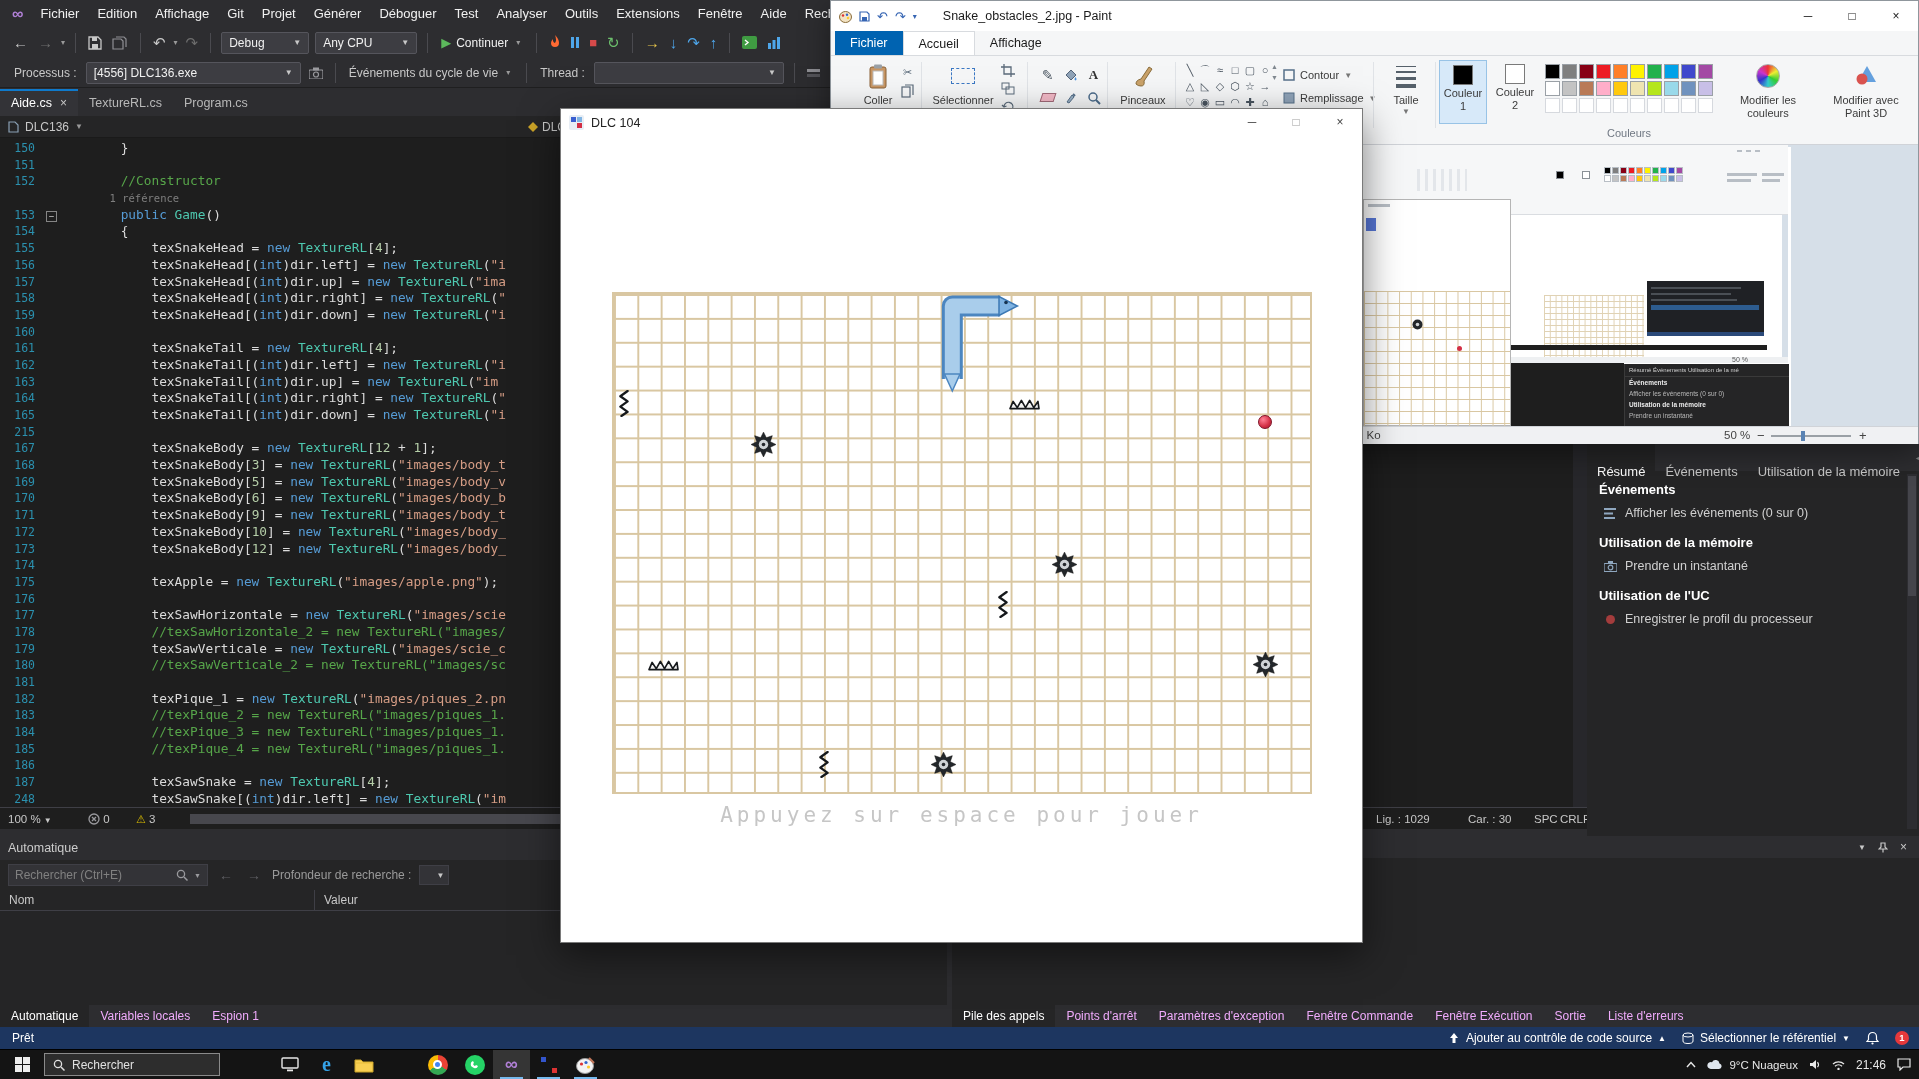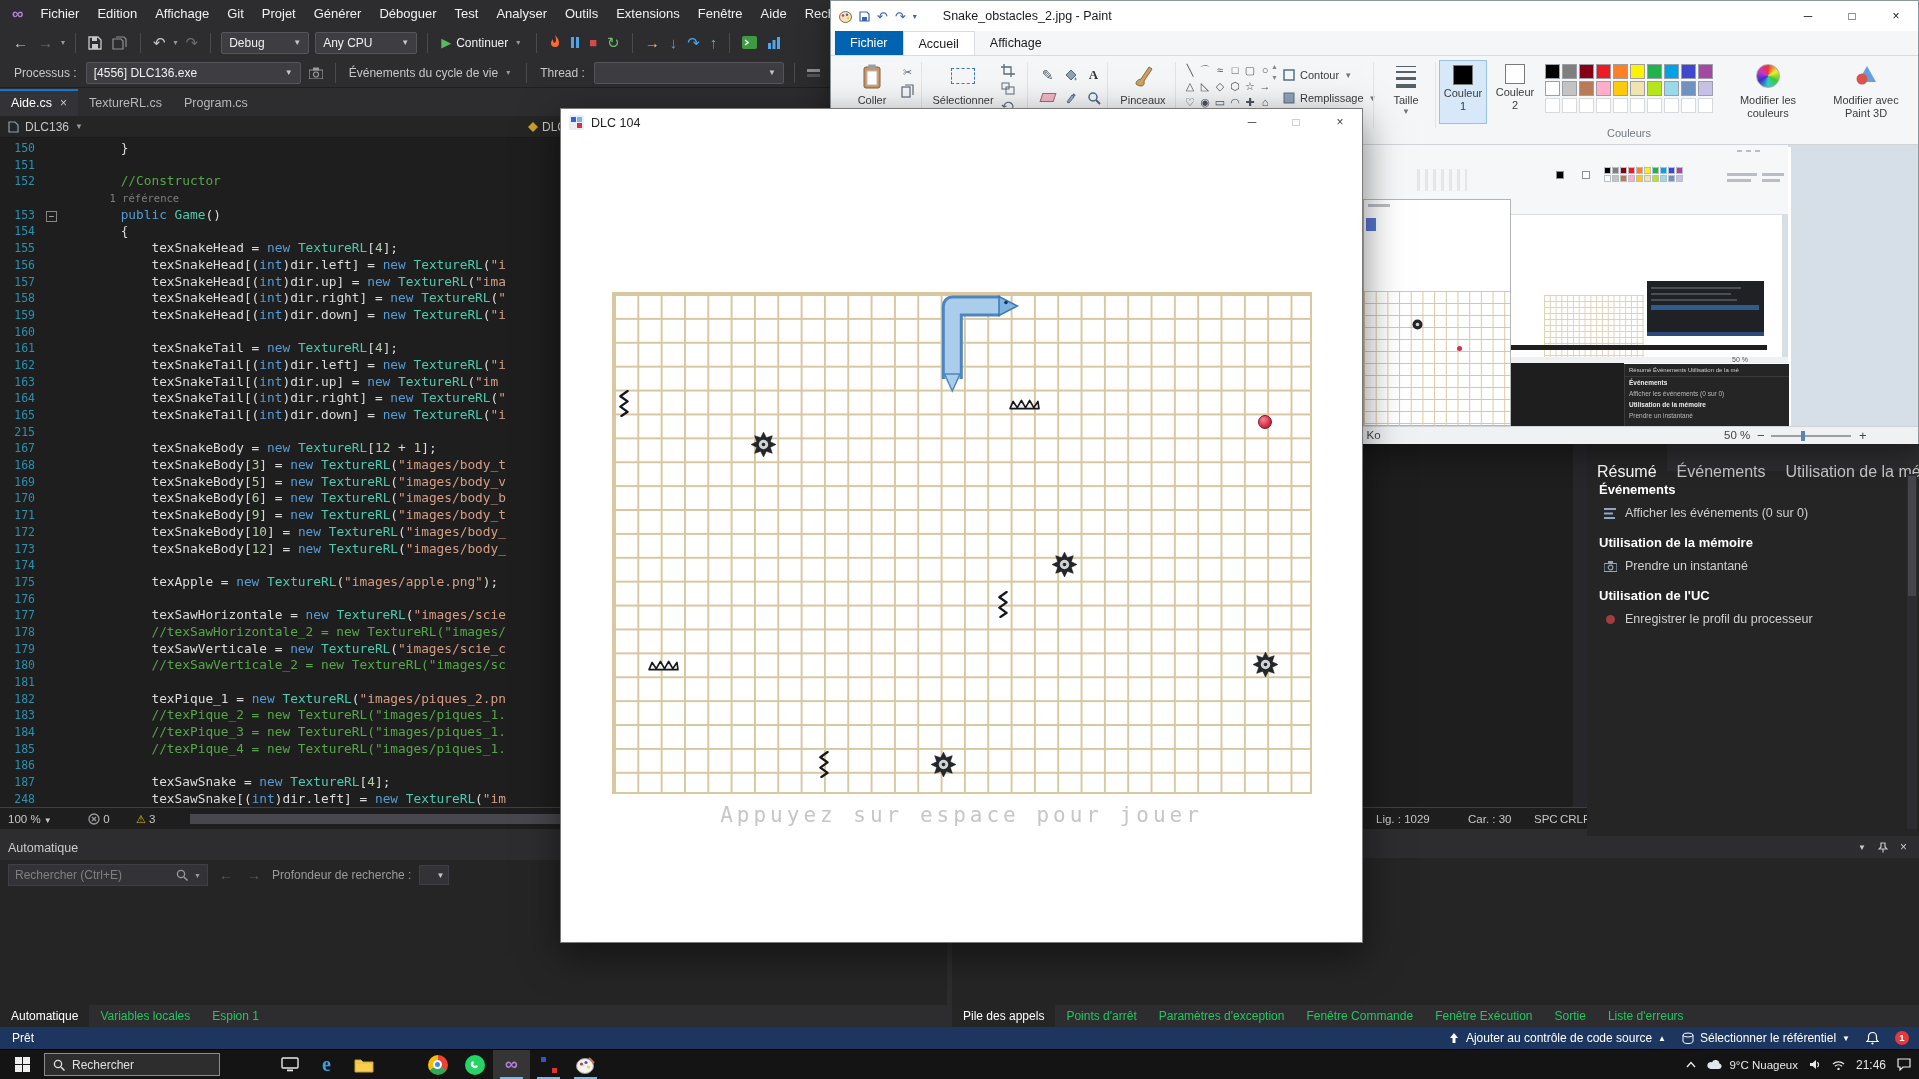--- a/index.html
+++ b/index.html
@@ -65,32 +65,32 @@
 .twbar{height:30px;display:flex;align-items:center;padding-left:8px;gap:8px}
 .searchbox{width:200px;height:22px;background:#333337;border:1px solid #3f3f46;display:flex;align-items:center;padding:0 6px;gap:6px;color:#808080;font-size:12px}
 .searchbox .sbtxt{flex:1;white-space:nowrap;overflow:hidden}
 .navarr{color:#5f5f63;font-size:14px;padding:0 3px}
 .depthlbl{color:#9a9a9a;font-size:12px;white-space:nowrap}
 .depthcombo{width:30px;height:20px;background:#333337;border:1px solid #3f3f46;display:flex;align-items:center;justify-content:flex-end;padding:0 4px;color:#c8c8c8;font-size:8px}
 .colhead{height:21px;border-bottom:1px solid #3f3f46;display:flex;align-items:center;color:#c8c8c8;font-size:12px;position:relative}
 .colhead .c1{padding-left:9px;width:315px;border-right:1px solid #3f3f46;height:100%;line-height:21px}
 .colhead .c2{padding-left:9px;line-height:21px}
 .vs-watchtabs{left:0;top:1005px;width:947px;height:22px;background:#2d2d30;display:flex}
-.ptab{padding:0 11px;height:22px;line-height:22px;font-size:12px;color:#22c55e;white-space:nowrap}
+.ptab{padding:0 11px;height:22px;line-height:22px;font-size:12px;color:#f0abfc;white-space:nowrap}
 .ptab.active{background:#252526;color:#fff}
 .vs-callstack{left:952px;top:836px;width:967px;height:169px;background:#252526}
 .cshead{height:22px;background:#2d2d30;display:flex;align-items:center;justify-content:flex-end;gap:12px;padding-right:12px;color:#c8c8c8}
 .cscols{height:20px;border-bottom:1px solid #333;position:relative;color:#9a9a9a;font-size:12px}
 .cslang{position:absolute;left:912px;top:2px;white-space:nowrap;overflow:hidden;width:50px}
 .vs-cstabs{left:952px;top:1005px;width:967px;height:22px;background:#2d2d30;display:flex}
 
 
 .vs-diag{left:1587px;top:444px;width:332px;height:392px;background:#252526}
 .diagtabs{height:27px;background:#2d2d30;display:flex;align-items:center}
-.dtab{padding:17px 10px;height:27px;line-height:27px;font-size:16px;color:#c8c8c8;white-space:nowrap}
+.dtab{padding:17px 10px;height:27px;line-height:27px;font-size:13px;color:#c8c8c8;white-space:nowrap}
 .dtab.active{background:#252526;color:#fff}
 .dtabarr{margin-left:auto;color:#808080;font-size:9px;padding:0 4px;display:flex;gap:6px}
 .dsec-title{font-weight:bold;color:#fff;font-size:13px;padding:11px 12px 5px}
 .dsec-row{display:flex;gap:8px;align-items:center;color:#d0d0d0;font-size:12.5px;padding:4px 16px}
 .dicon{display:inline-flex;width:14px;justify-content:center}
 .recdot{width:9px;height:9px;border-radius:50%;background:#a33c3c;display:inline-block}
 .diagscroll{position:absolute;right:2px;top:30px;width:10px;height:355px;background:#2d2d31}
 .diagthumb{position:absolute;left:1px;right:1px;top:2px;height:120px;background:#45454b}
 
 
@@ -428,20 +428,24 @@
           </svg>
         <span style="font-size:7px;color:#9a9a9e">▼</span>
       </div>
       <span class="navarr">←</span>
       <span class="navarr">→</span>
       <span class="depthlbl">Profondeur de recherche :</span>
       <div class="depthcombo">
           <span>▼</span>
         </div>
     </div>
+    <div class="colhead">
+      <span class="c1">Nom</span>
+      <span class="c2">Valeur</span>
+    </div>
   </div>
   <div class="ab vs-watchtabs" id="watch-tabs">
       <div class="ptab active">Automatique</div>
       <div class="ptab">Variables locales</div>
       <div class="ptab">Espion 1</div>
     </div>
 
   <div class="ab vs-callstack">
     <div class="cshead">
       <span style="font-size:8px">▼</span>
@@ -560,21 +564,21 @@
       </span>
     </div>
     <div class="p-tabs" id="paint-tabs">
         <div class="p-tab file">Fichier</div>
         <div class="p-tab active">Accueil</div>
         <div class="p-tab">Affichage</div>
       </div>
 
     <div class="p-ribbon">
 
-      <div class="pbig" style="left:10px;width:62px">
+      <div class="pbig" style="left:16px;width:62px">
         <div class="picon">
             <svg width="24" height="27">
               <rect x="4" y="4" width="16" height="21" rx="2" fill="#c89664" stroke="#8a6239"></rect>
               <rect x="7" y="8" width="10" height="14" fill="#fff" stroke="#bbb"></rect>
               <rect x="8" y="1.5" width="8" height="4" rx="1" fill="#9aa0a6"></rect>
             </svg>
           </div>
         <div class="pl">Coller</div>
           <div class="pc">▼</div>
       </div>

